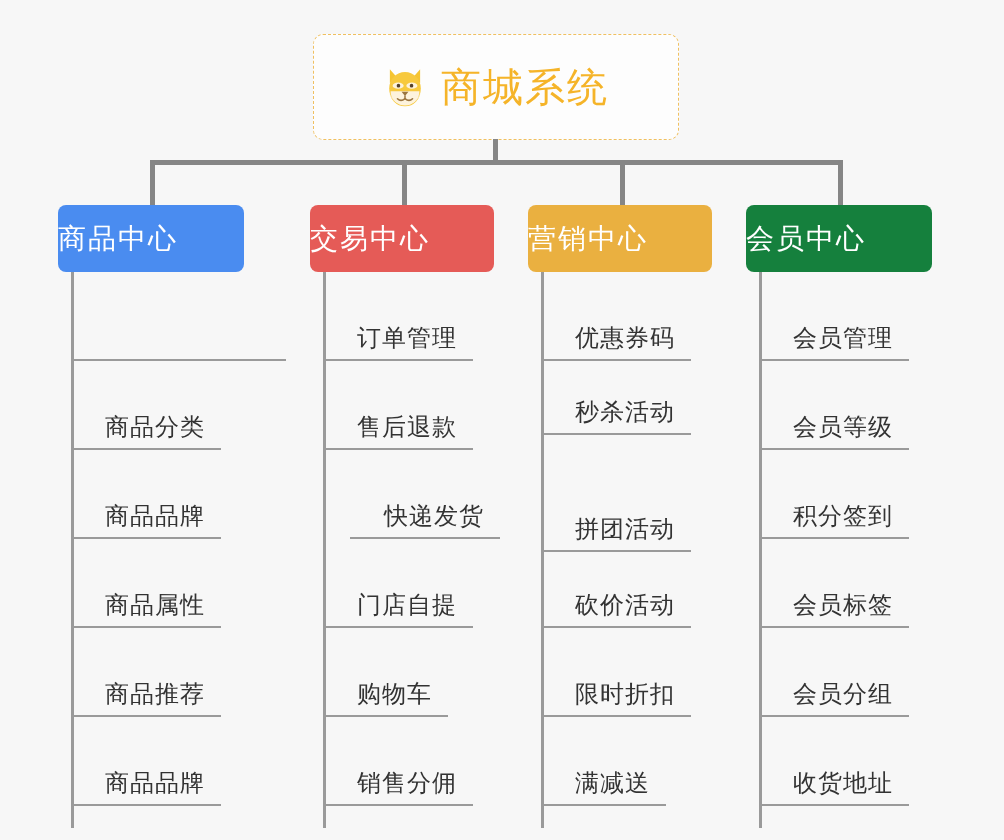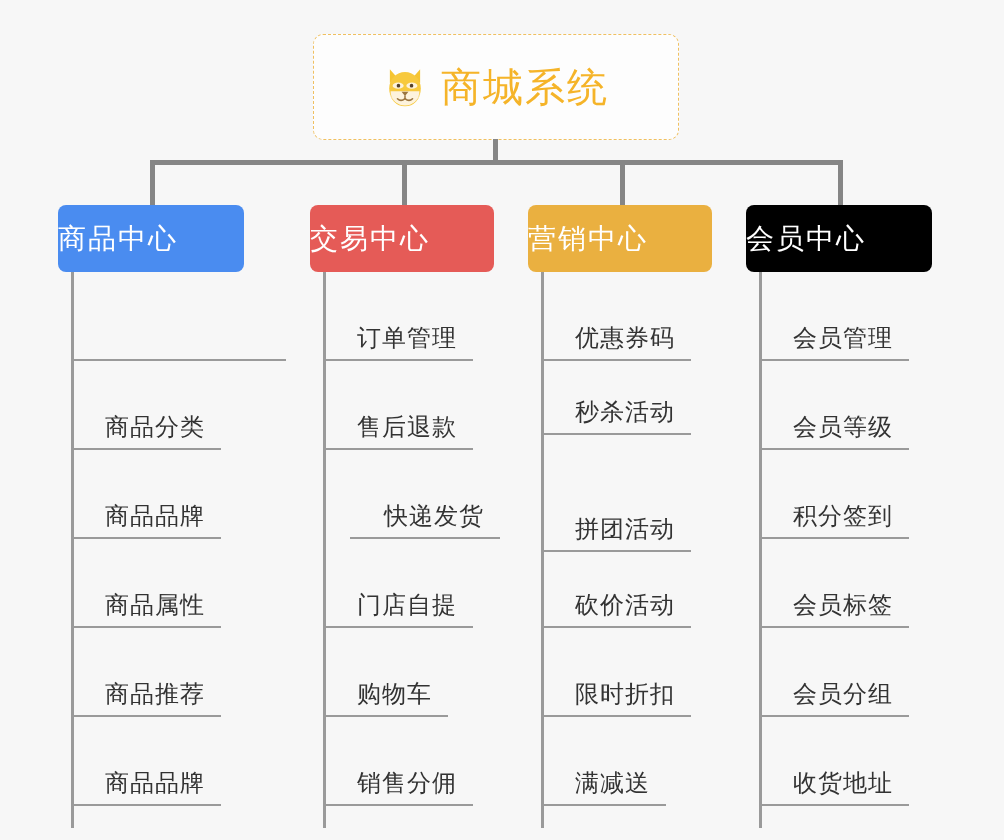--- a/index.html
+++ b/index.html
@@ -182,21 +182,21 @@
         <div class="leaf" style="top: 356px; width: 160px;">
           <span class="leaf-text">限时折扣</span>
           <div class="leaf-underline" style="width: 150px;"></div>
         </div>
         <div class="leaf" style="top: 445px; width: 135px;">
           <span class="leaf-text">满减送</span>
           <div class="leaf-underline" style="width: 125px;"></div>
         </div>
       </div>
       <div class="conn conn-drop" style="left: 838px;"></div>
-      <div class="cat" style="left: 746px; width: 186px; background: #000000;">
+      <div class="cat" style="left: 746px; width: 186px; background: #15803d;">
         <span class="cat-label">会员中心</span>
       </div>
       <div class="col" style="left: 759px;">
         <div class="spine"></div>
         <div class="leaf" style="top: 0px; width: 160px;">
           <span class="leaf-text">会员管理</span>
           <div class="leaf-underline" style="width: 150px;"></div>
         </div>
         <div class="leaf" style="top: 89px; width: 160px;">
           <span class="leaf-text">会员等级</span>

